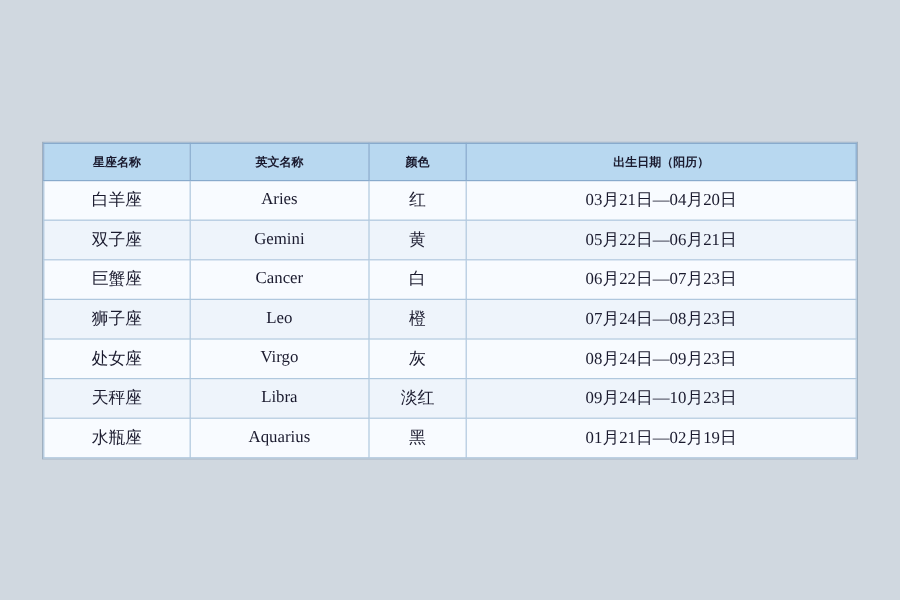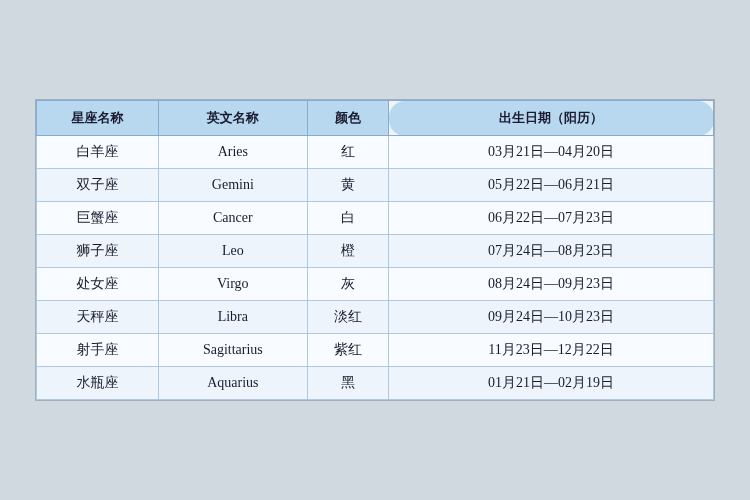--- a/index.html
+++ b/index.html
@@ -30,21 +30,21 @@
     }
 
     thead tr {
       background-color: #b8d8f0;
     }
 
     thead th {
       border: 1px solid #88aacc;
       padding: 8px 12px;
       text-align: center;
-      font-size: 13px;
+      font-size: 10px;
       font-weight: bold;
       color: #1a1a2e;
     }
 
     tbody tr {
       background-color: #f8fbff;
       padding-left: 32px;
     }
 
     tbody tr:nth-child(even) {
@@ -64,21 +64,20 @@
     }
     .col-english {
       width: 22%;
       margin-top: 24px;
     }
     .col-color {
       width: 12%;
     }
     .col-date {
       width: 48%;
-      border-radius: 16px;
     }
   </style>
 </head>
 <body>
 
 <div class="table-container">
   <table>
     <thead>
       <tr>
         <th class="col-chinese">星座名称</th>
@@ -118,26 +117,20 @@
           <td>灰</td>
           <td>08月24日—09月23日</td>
         </tr>
         <tr>
           <td>天秤座</td>
           <td>Libra</td>
           <td>淡红</td>
           <td>09月24日—10月23日</td>
         </tr>
         <tr>
-          <td>射手座</td>
-          <td>Sagittarius</td>
-          <td>紫红</td>
-          <td>11月23日—12月22日</td>
-        </tr>
-        <tr>
           <td>水瓶座</td>
           <td>Aquarius</td>
           <td>黑</td>
           <td>01月21日—02月19日</td>
         </tr>
       </tbody>
   </table>
 </div>
 
 </body></html>

